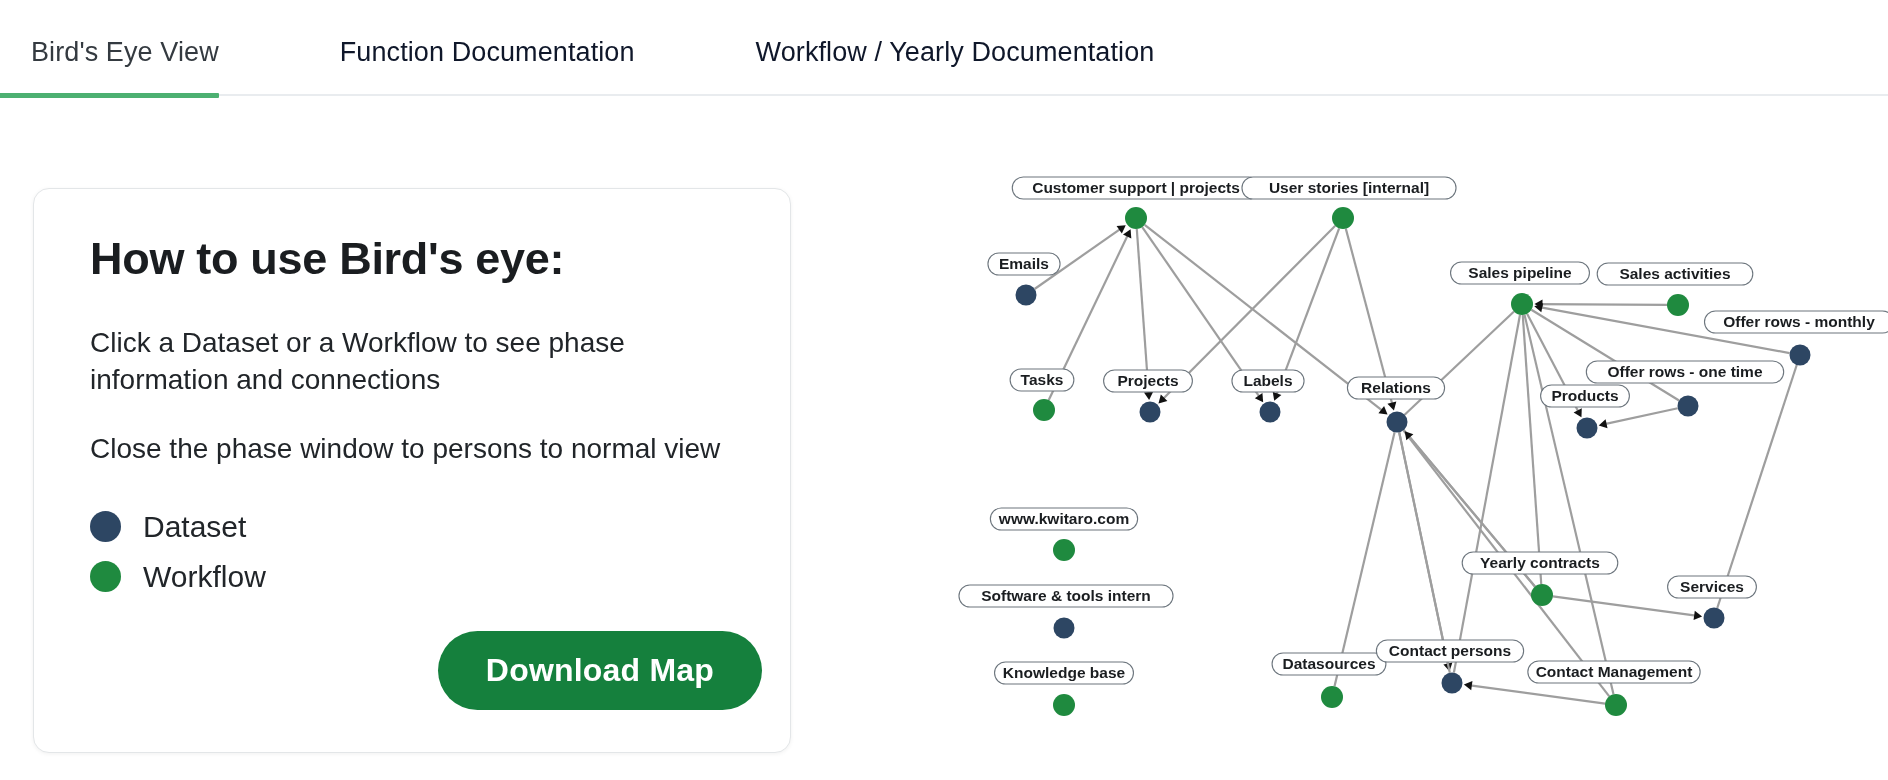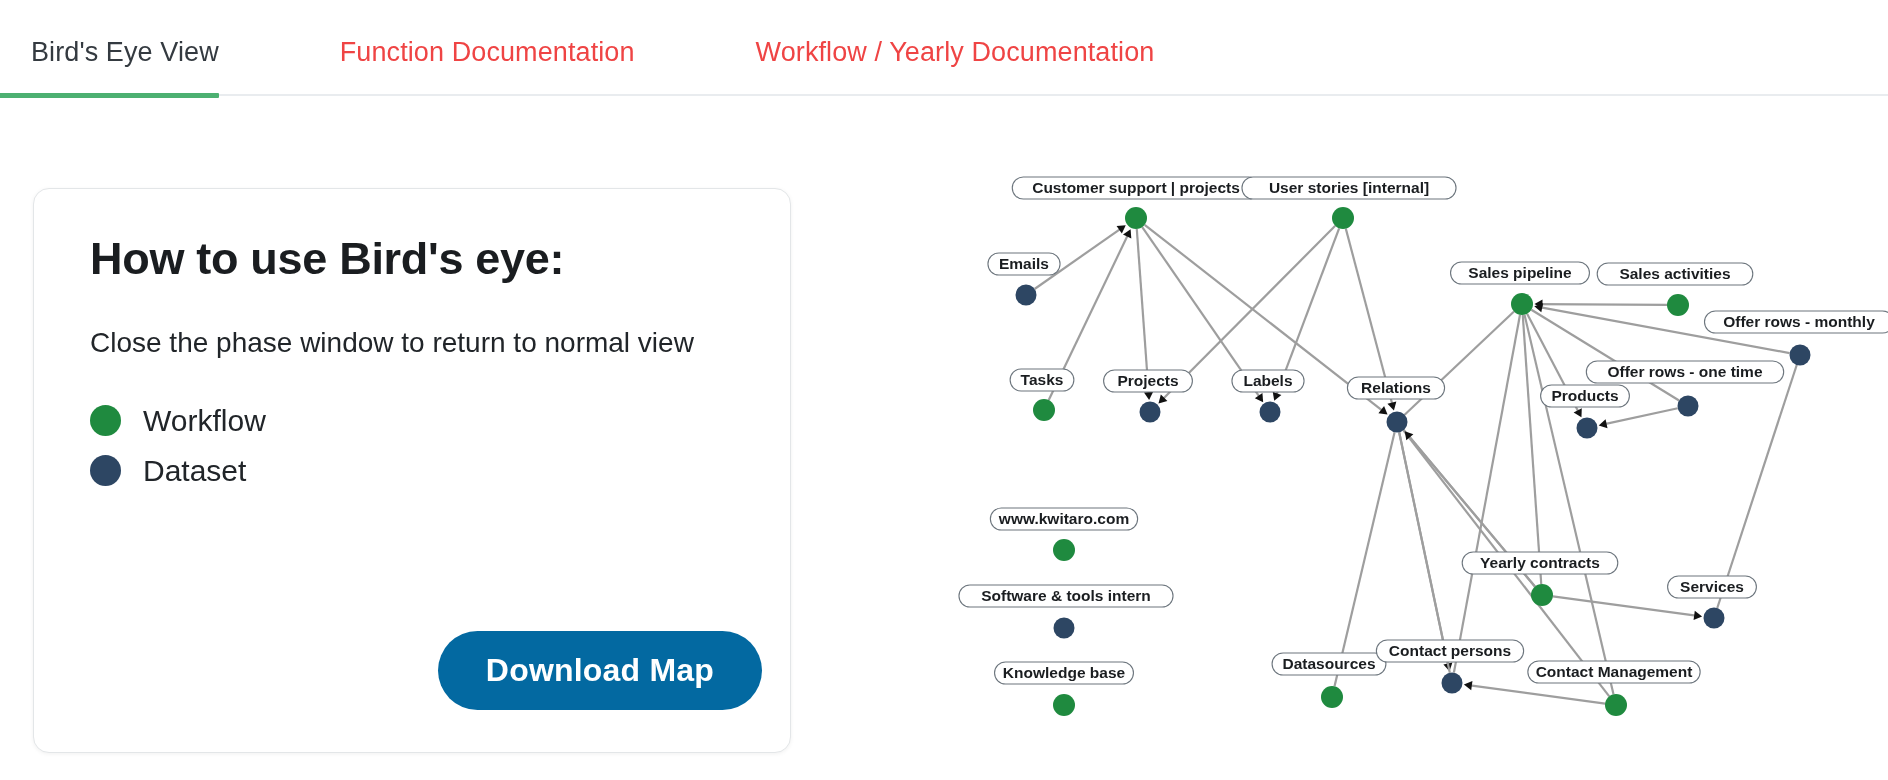--- a/index.html
+++ b/index.html
@@ -15,21 +15,21 @@
   
   .tabbar {
     position: absolute; left: 0; top: 0; width: 1888px; height: 96px;
     border-bottom: 2px solid #e9ecef;
     background: #fff;
   }
   .tabs { display: flex; align-items: flex-end; height: 96px; padding-left: 31px; }
   .tab {
     position: relative;
     font-size: 27px;
-    color: #ef4444;
+    color: #0f172a;
     padding: 0 48px 28px 0;
     margin-right: 73px;
     white-space: nowrap;
     cursor: pointer;
     letter-spacing: .1px;
   }
   .tab.active { color: #343a40; }
   .tab.active::after {
     content: "";
     position: absolute;
@@ -67,21 +67,21 @@
   .legend { margin-top: 42px; }
   .legend-row { display: flex; align-items: center; margin-bottom: 16px; }
   .dot { width: 31px; height: 31px; border-radius: 50%; margin-right: 22px; flex: 0 0 auto; }
   .dot.dataset { background: #2d4663; }
   .dot.workflow { background: #1f8a3f; }
   .legend-label { font-size: 30px; color: #212529; }
 
   .dl-wrap { position: absolute; right: 28px; bottom: 42px; }
   .dl-btn {
     display: inline-block;
-    background: #0369a1;
+    background: #15803d;
     color: #fff;
     font-size: 32px;
     font-weight: bold;
     border: none;
     border-radius: 40px;
     padding: 21px 48px;
     cursor: pointer;
     letter-spacing: .2px;
   }
 
@@ -110,30 +110,31 @@
   <div class="tabbar">
     <div class="tabs" id="tabs-container">
         <div class="tab active">Bird's Eye View</div>
         <div class="tab">Function Documentation</div>
         <div class="tab">Workflow / Yearly Documentation</div>
       </div>
   </div>
 
   <div class="card">
     <h1>How to use Bird's eye:</h1>
-    <p>Close the phase window to return to normal view</p>
+    <p>Click a Dataset or a Workflow to see phase information and connections</p>
+    <p>Close the phase window to persons to normal view</p>
 
     <div class="legend">
+      <div class="legend-row">
+        <span class="dot dataset"></span>
+        <span class="legend-label">Dataset</span>
+      </div>
       <div class="legend-row">
         <span class="dot workflow"></span>
         <span class="legend-label">Workflow</span>
-      </div>
-      <div class="legend-row">
-        <span class="dot dataset"></span>
-        <span class="legend-label">Dataset</span>
       </div>
     </div>
 
     <div class="dl-wrap">
       <button class="dl-btn">Download Map</button>
     </div>
   </div>
 
   <div class="graph">
     <svg id="graph-svg" width="958" height="640" viewBox="0 0 958 640">

